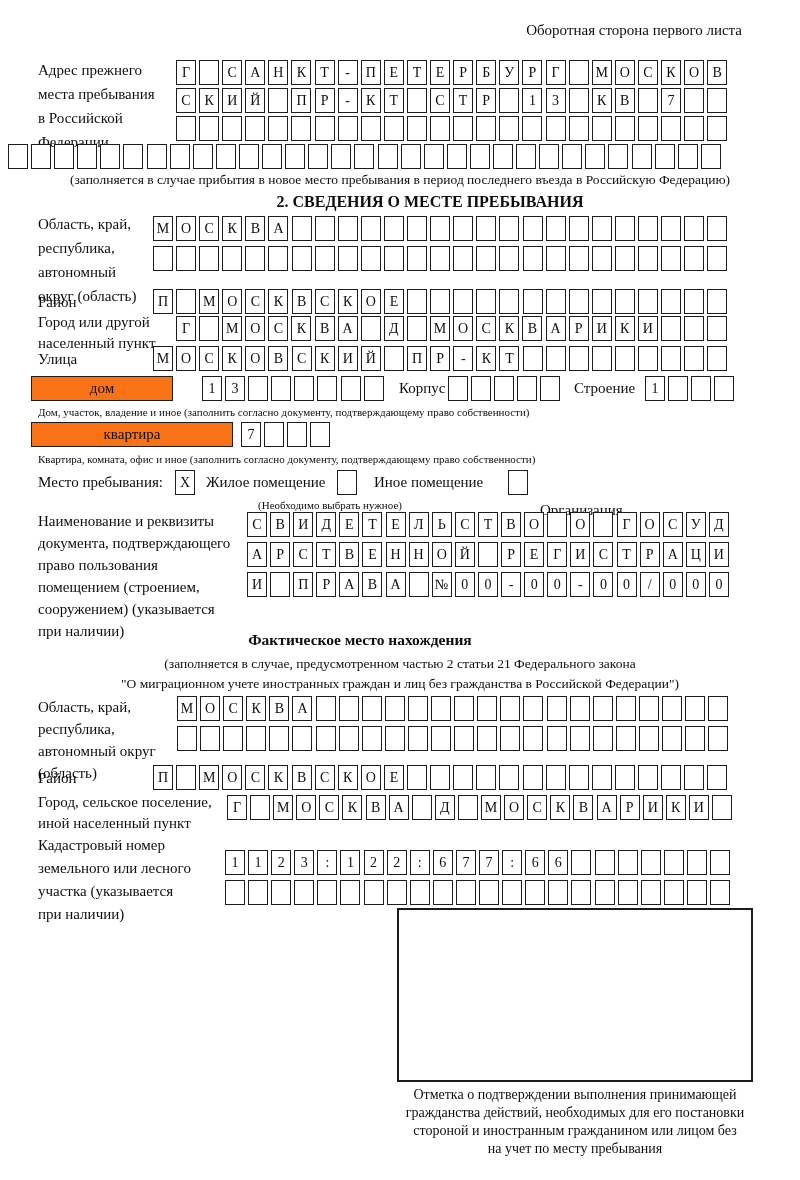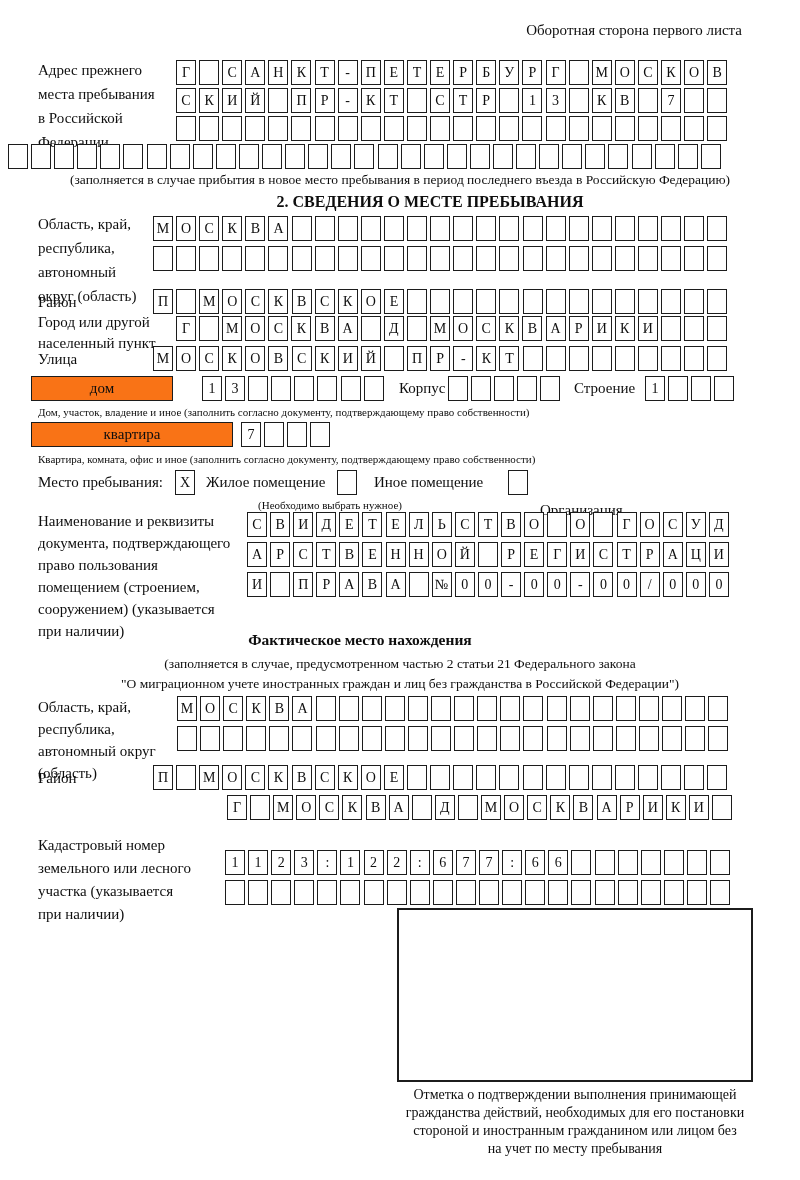--- a/index.html
+++ b/index.html
@@ -509,20 +509,24 @@
       <span class="cell"></span>
       <span class="cell"></span>
       <span class="cell"></span>
       <span class="cell"></span>
       <span class="cell"></span>
       <span class="cell"></span>
       <span class="cell"></span>
       <span class="cell"></span>
     </div>
 
+  <div class="abs lbl" style="left:38px;top:792px;line-height:21px;">
+    <div style="height:21px;">Город, сельское поселение,</div>
+    <div style="height:21px;">иной населенный пункт</div>
+  </div>
   <div class="cellrow" style="left:227px;top:795px;">
       <span class="cell">Г</span>
       <span class="cell"></span>
       <span class="cell">М</span>
       <span class="cell">О</span>
       <span class="cell">С</span>
       <span class="cell">К</span>
       <span class="cell">В</span>
       <span class="cell">А</span>
       <span class="cell"></span>

